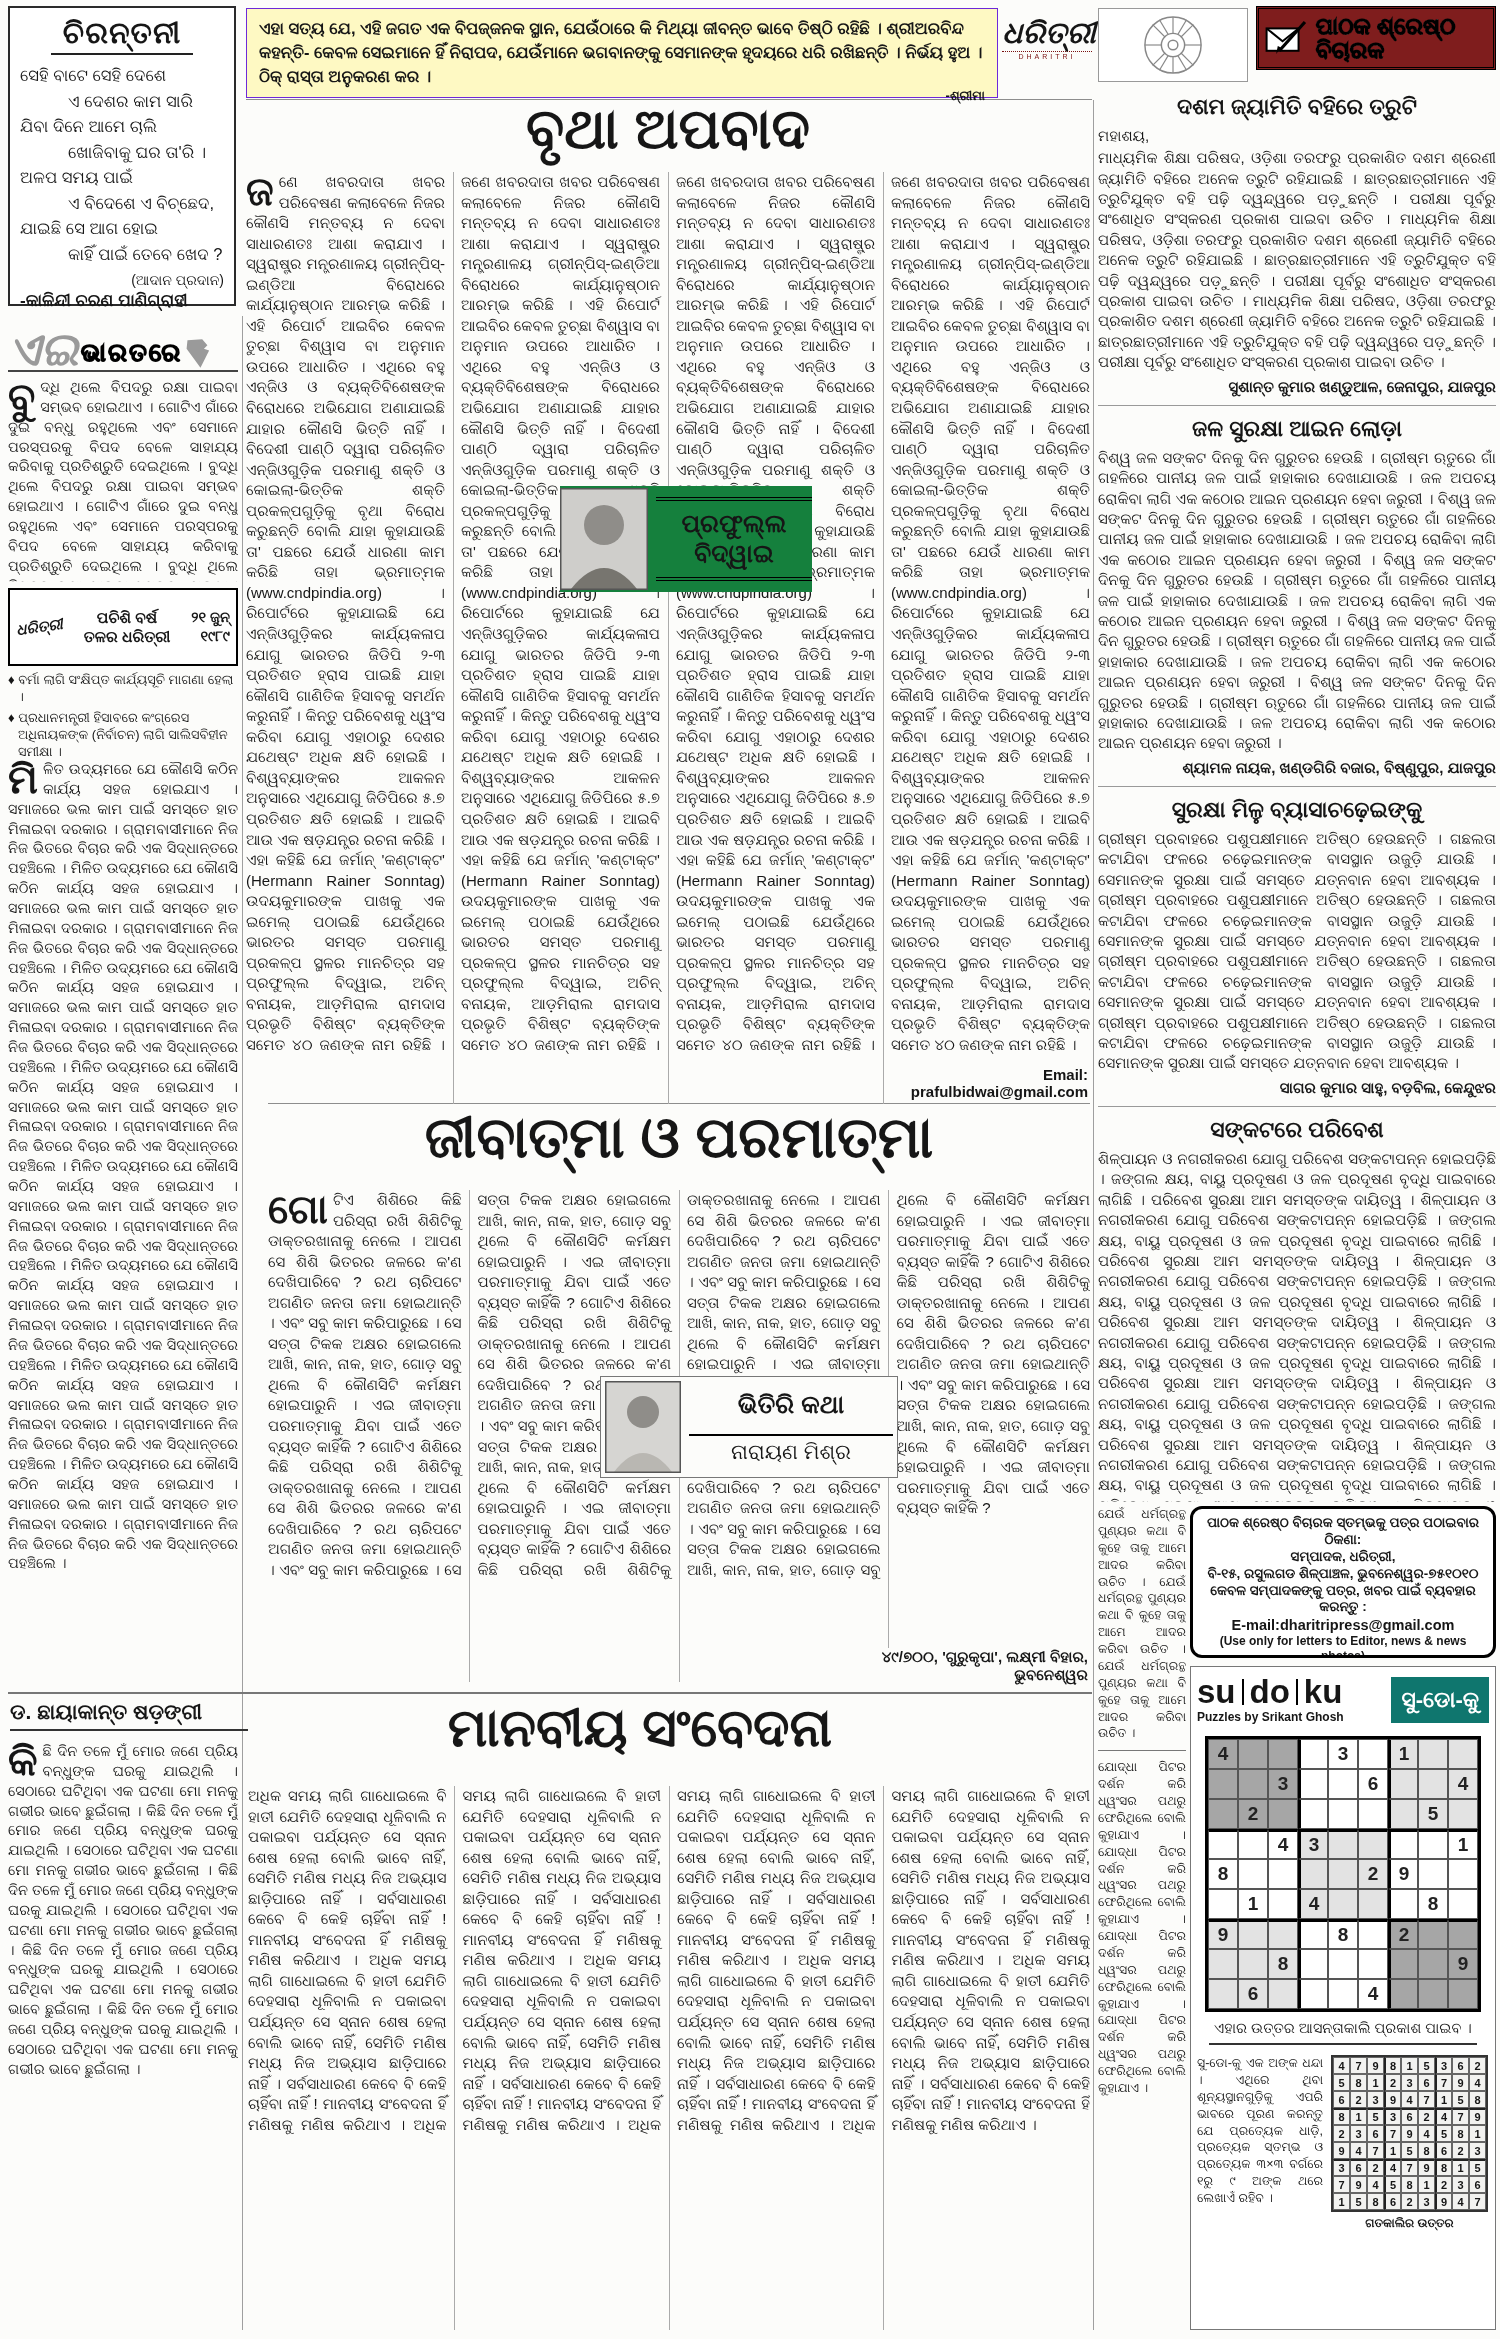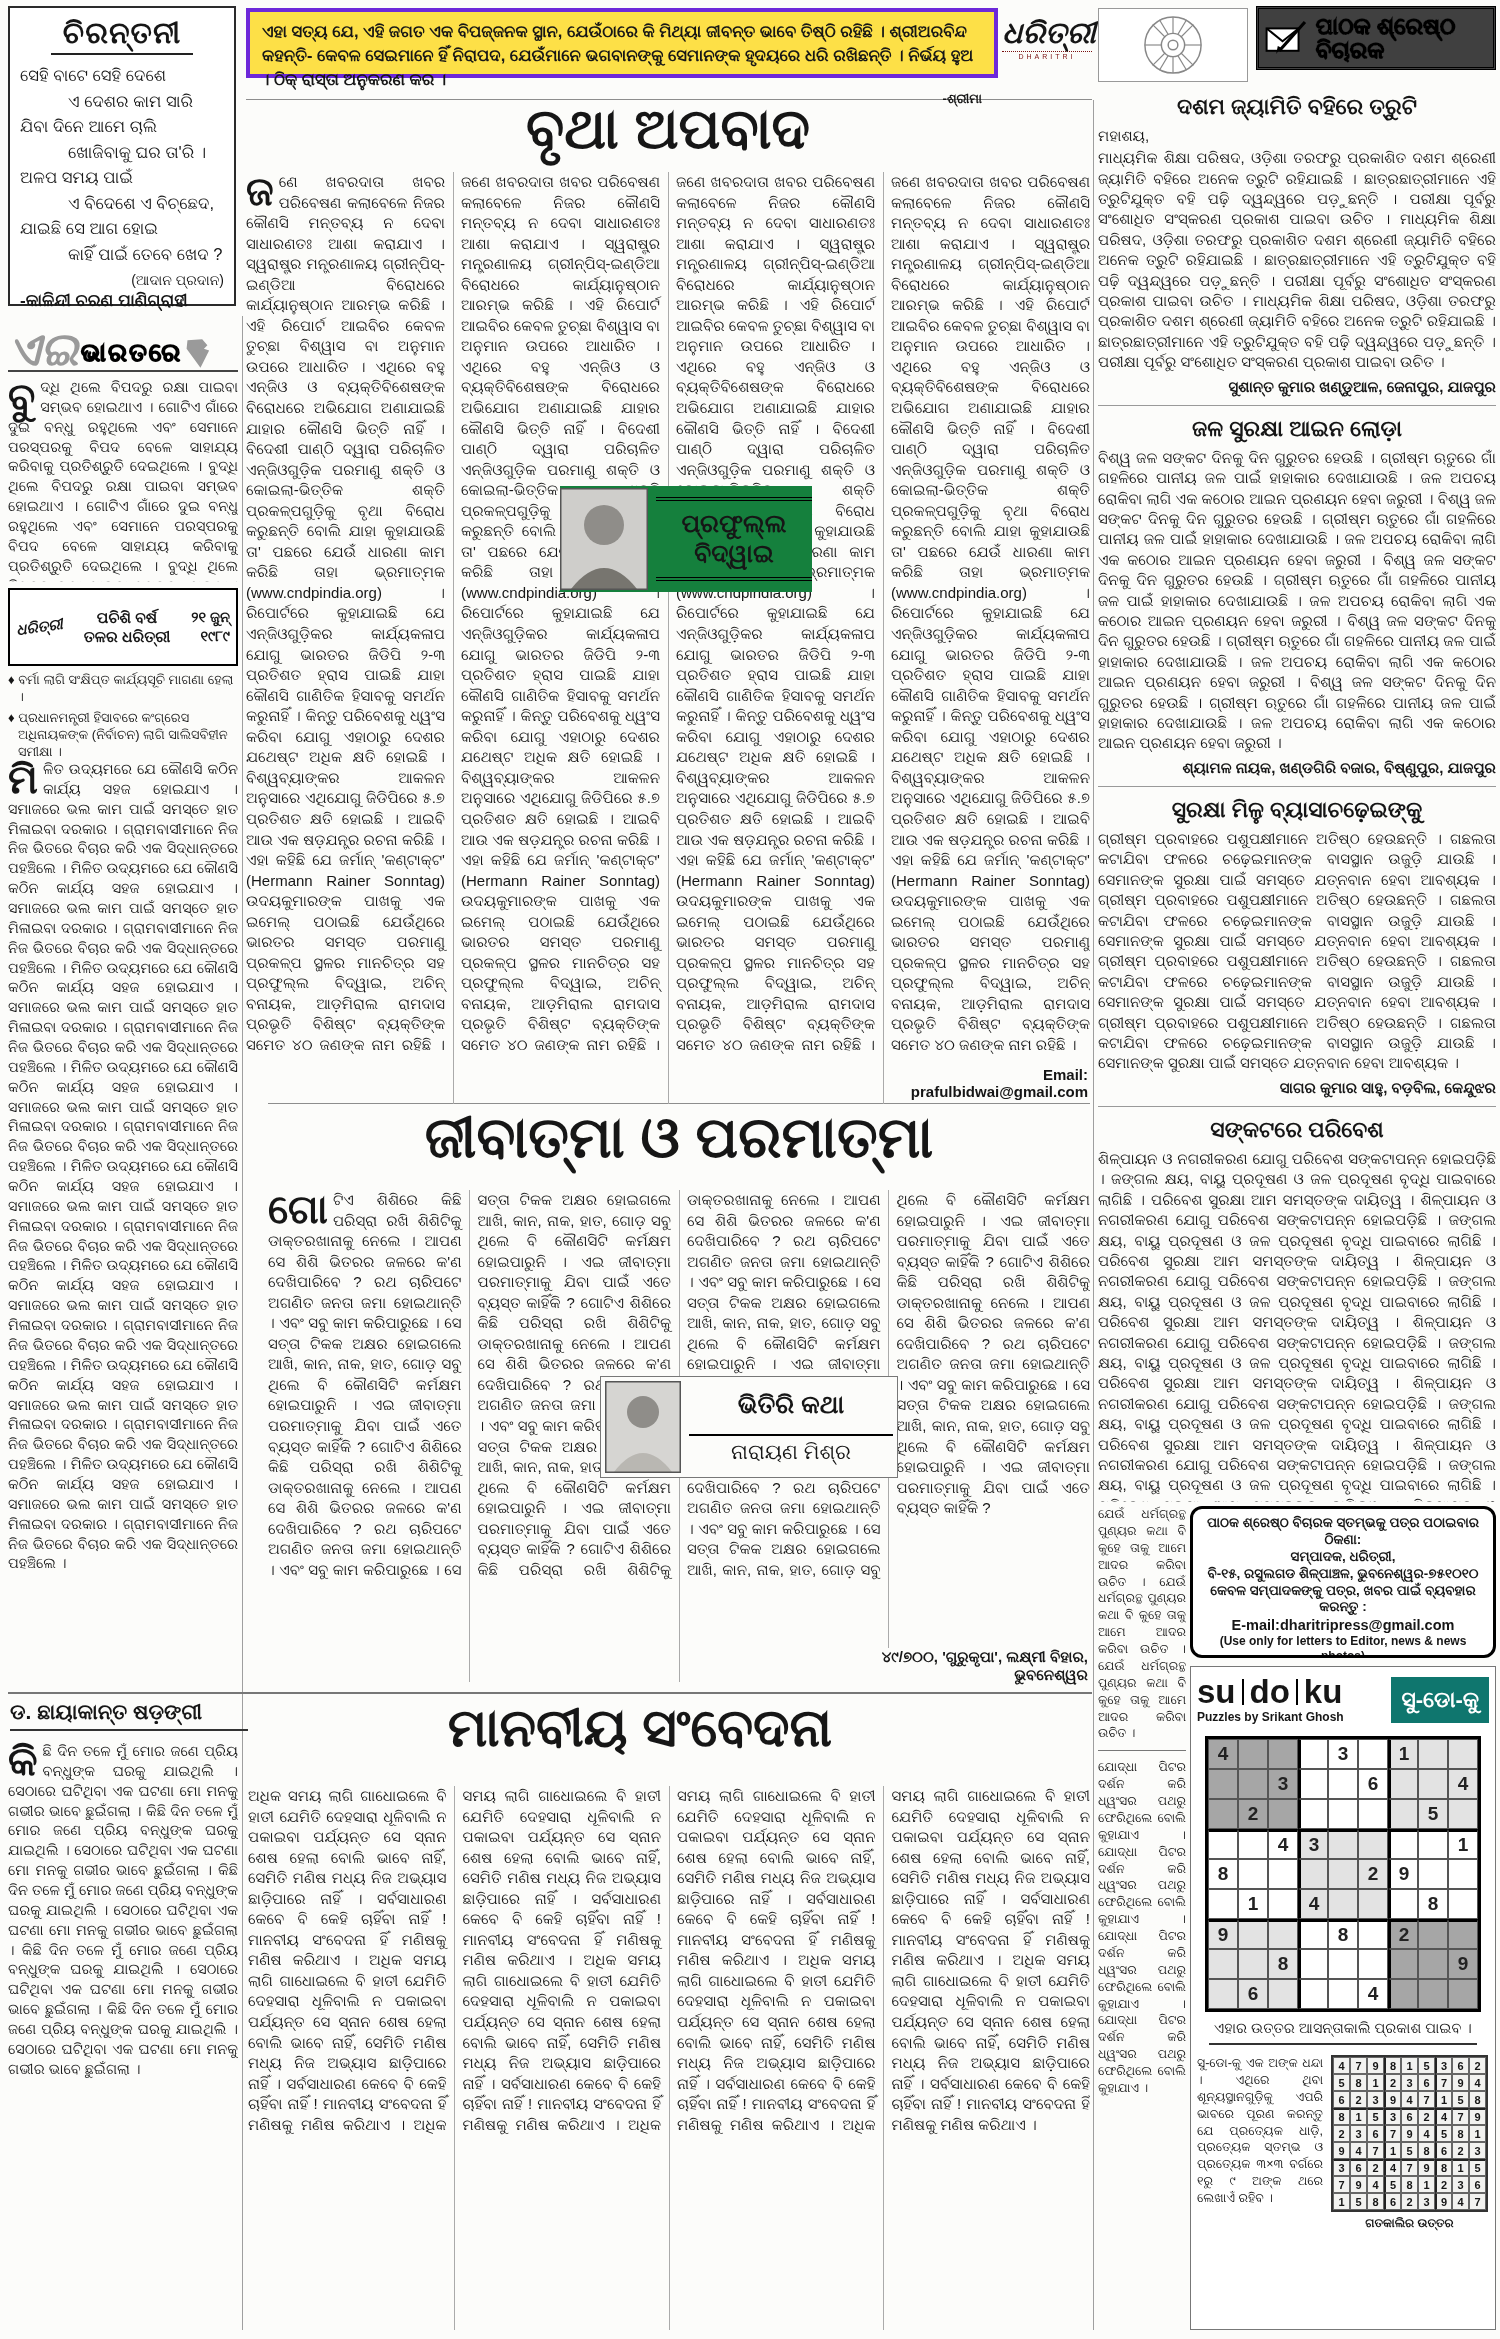--- a/index.html
+++ b/index.html
@@ -12,32 +12,32 @@
   .hrule{position:absolute;height:1px;background:#8d8d8d;}
   
   .poem-box{left:8px;top:6px;width:228px;height:300px;border:2px solid #2a2a2a;padding:8px 10px;background:#fff;}
   .poem-title{font-size:30px;font-weight:bold;text-align:center;letter-spacing:1px;}
   .poem-title-rule{width:70%;height:2px;background:#222;margin:2px auto 8px;}
   .poem-line{font-size:16.5px;line-height:1.55;display:block;}
   .poem-line.indent{padding-left:48px;}
   .poem-credit{font-size:14px;text-align:right;margin-top:4px;}
   .poem-author{font-size:17px;font-weight:bold;text-align:left;margin-top:2px;}
   
-  .quote-box{left:246px;top:8px;width:752px;height:70px;border:4px solid #6d28d9;background:#fde047;
+  .quote-box{left:246px;top:8px;width:752px;height:90px;border:1px solid #6d28d9;background:#fef9c3;
              padding:8px 12px;font-size:16.5px;font-weight:600;line-height:1.45;}
   .quote-attrib{text-align:right;font-weight:bold;font-size:13px;margin-top:-2px;}
   
   .masthead{left:1002px;top:18px;width:90px;height:70px;text-align:center;}
   .masthead-logo{font-size:30px;font-weight:bold;font-style:italic;line-height:1;}
   .masthead-sub{font-size:7px;letter-spacing:3px;color:#7a1010;border-top:1px dotted #7a1010;margin-top:3px;padding-top:1px;}
   
   .wheel-box{left:1098px;top:8px;width:150px;height:74px;border:1px solid #999;background:#fff;
              display:flex;align-items:center;justify-content:center;}
   
-  .letters-header{left:1256px;top:6px;width:240px;height:64px;border:3px double #000;background:#404040;
+  .letters-header{left:1256px;top:6px;width:240px;height:64px;border:3px double #000;background:#7f1d1d;
                   display:flex;align-items:center;gap:6px;padding:4px 6px;}
   .letters-header-title{font-size:23px;font-weight:bold;line-height:1.05;}
   @supports (-webkit-text-stroke:1px black){
     .hollow{color:#fff;-webkit-text-stroke:1.1px #000;}
   }
   
   .headline1{left:246px;top:100px;width:844px;font-size:56px;font-weight:bold;text-align:center;line-height:1.05;}
   .headline2{left:268px;top:1108px;width:822px;font-size:57px;font-weight:bold;text-align:center;line-height:1.05;}
   .headline3{left:280px;top:1700px;width:720px;font-size:53px;font-weight:bold;text-align:center;line-height:1.05;}
   

